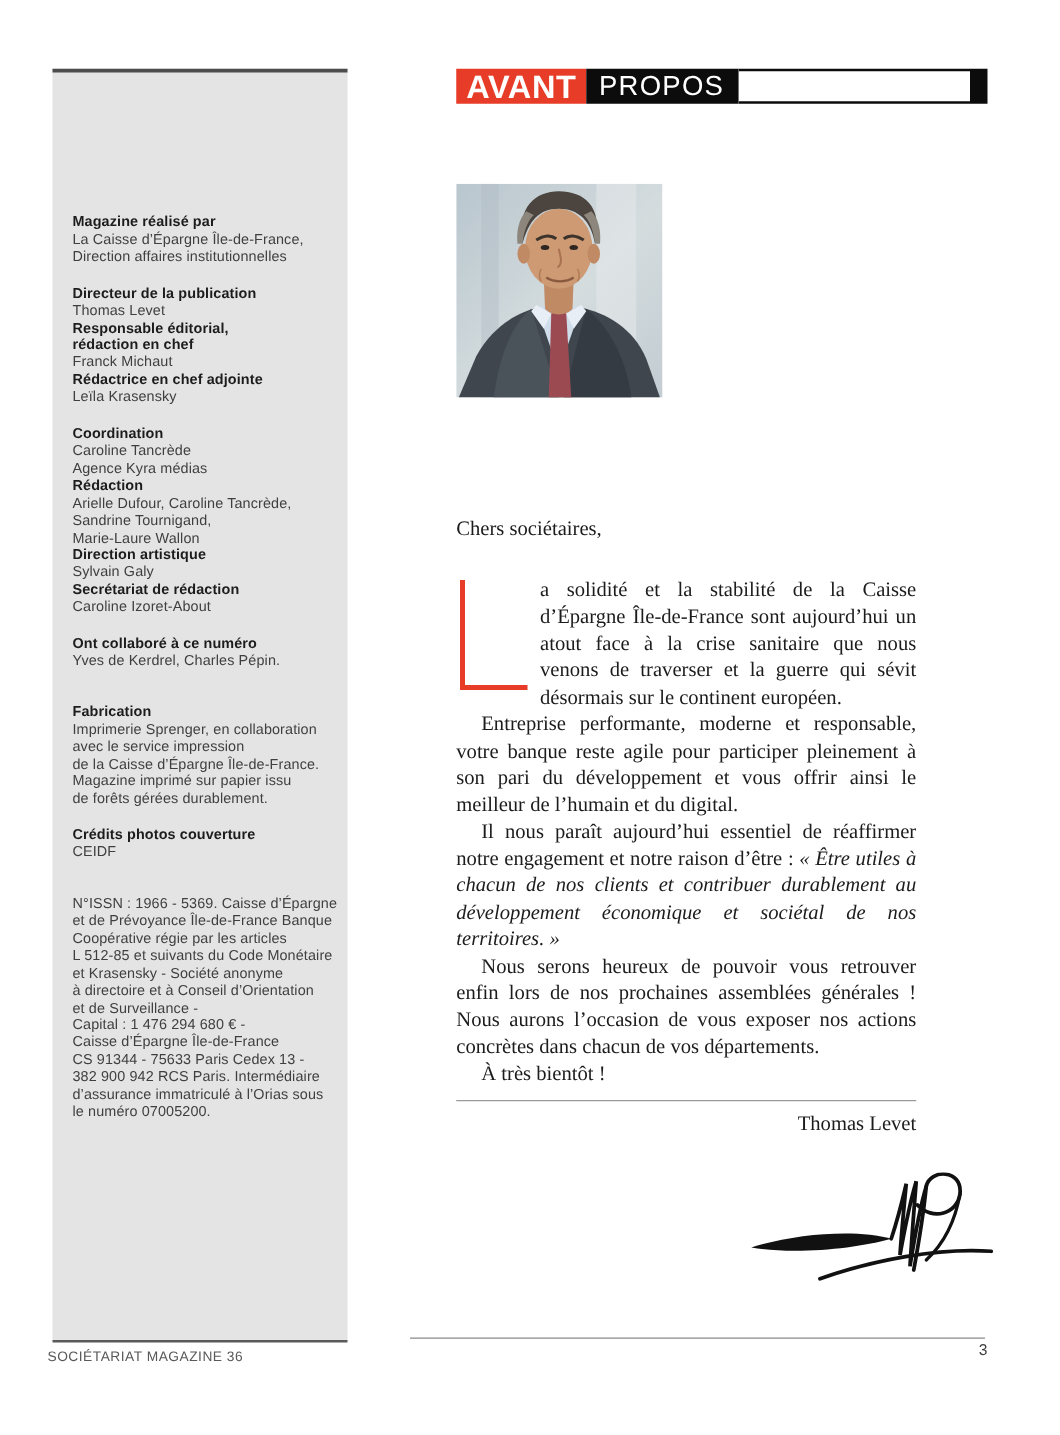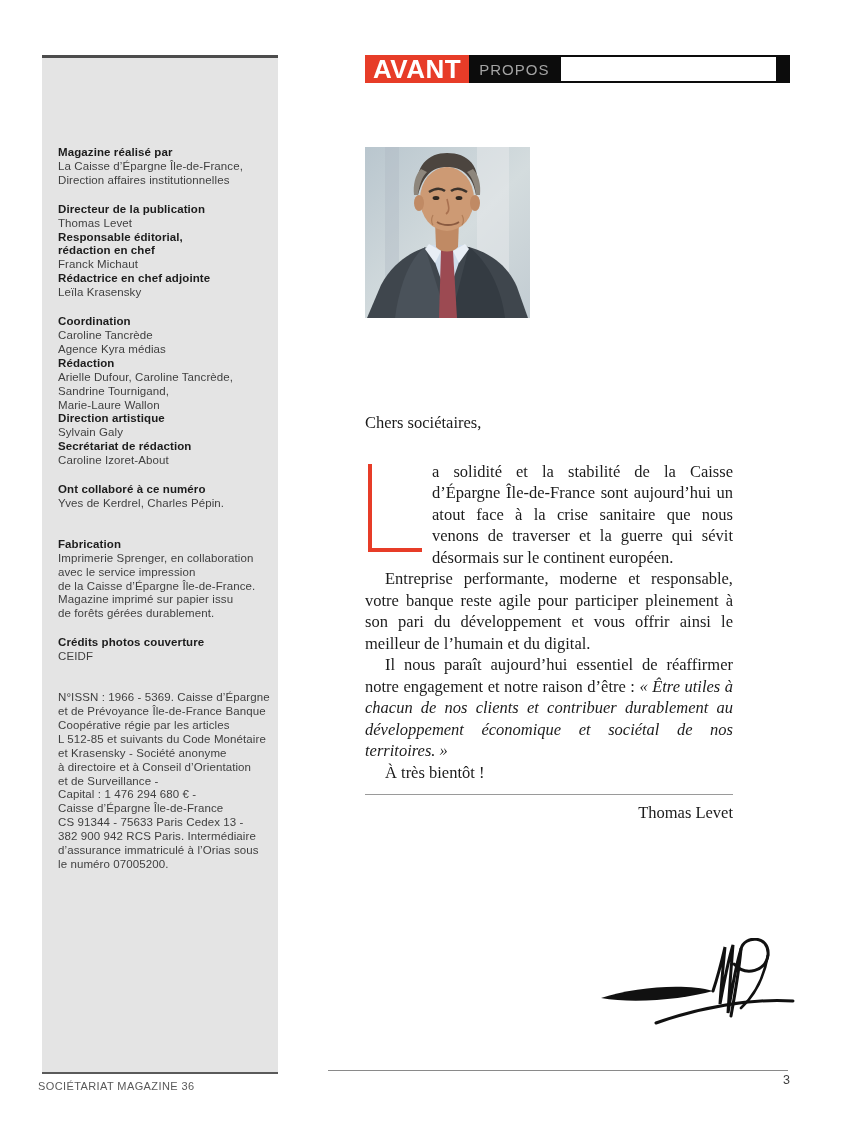--- a/index.html
+++ b/index.html
@@ -2,31 +2,31 @@
 <html><head>
 <meta charset="utf-8">
 <style>
   html,body{margin:0;padding:0;background:#fff;}
   .page{position:relative;width:848px;height:1148px;background:#ffffff;overflow:hidden;
         font-family:"Liberation Sans",sans-serif;}
 
   
   .sidebar{position:absolute;left:42px;top:55px;width:236px;height:1017px;
            background:#e4e4e4;border-top:3px solid #4c4c4c;box-sizing:border-box;
-           padding:88px 10px 0 16px;color:#3f3f3f;}
+           padding:114px 10px 0 16px;color:#3f3f3f;}
   .sb-group{margin-bottom:15px;}
   .sb-group.gap-lg{margin-top:27px;}
   .sb-line{font-size:11.5px;line-height:13.9px;letter-spacing:0.1px;white-space:nowrap;}
   .sb-line.b{font-weight:bold;color:#1c1c1c;}
 
   
   .banner{position:absolute;left:365px;top:55px;width:425px;height:28px;display:flex;}
   .tag-red{background:#e73c28;color:#fff;font-weight:bold;font-size:26px;
            display:flex;align-items:center;padding:0 8px;letter-spacing:0.5px;}
-  .tag-black{background:#0c0c0c;color:#a3a3a3;font-size:15px;display:flex;align-items:center;
+  .tag-black{background:#0c0c0c;color:#ffffff;font-size:22px;display:flex;align-items:center;
            padding:0 12px 0 10px;letter-spacing:1px;}
   .banner-bar{flex:1;box-sizing:border-box;background:#fff;
            border-top:2.5px solid #0c0c0c;border-bottom:2.5px solid #0c0c0c;}
   .banner-cap{width:14px;background:#0c0c0c;}
 
   
   .portrait{position:absolute;left:365px;top:147px;width:165px;height:171px;margin:0;}
   .portrait svg{display:block;width:100%;height:100%;}
 
   
@@ -167,20 +167,21 @@
   <main class="bodycol">
     <p class="salutation">Chers sociétaires,</p>
     <div class="para">
       <span class="dropcap"></span>
       <span>a solidité et la stabilité de la Caisse d’Épargne Île-de-France sont aujourd’hui un atout face à la crise sanitaire que nous venons de traverser et la guerre qui sévit désormais sur le continent européen.</span>
     </div>
     <p class="para para-indent">Entreprise performante, moderne et responsable, votre banque reste agile pour participer pleinement à son pari du développement et vous offrir ainsi le meilleur de l’humain et du digital.</p>
     <p class="para para-indent">
       <span>Il nous paraît aujourd’hui essentiel de réaffirmer notre engagement et notre raison d’être : </span><em class="quote-italic">« Être utiles à chacun de nos clients et contribuer durablement au développement économique et sociétal de nos territoires. »</em>
     </p>
+    <p class="para para-indent">Nous serons heureux de pouvoir vous retrouver enfin lors de nos prochaines assemblées générales ! Nous aurons l’occasion de vous exposer nos actions concrètes dans chacun de vos départements.</p>
     <p class="para para-indent">À très bientôt !</p>
     <hr class="rule">
     <div class="byline">Thomas Levet</div>
   </main>
 
   <svg class="signature" viewBox="0 0 205 95">
     <path d="M8 60 C42 49 92 45 120 53 C92 61 42 66 8 60 Z" fill="#111"></path>
     <path d="M120 53 C125 38 129 22 132 9 C130 30 128 50 127 66 C131 44 136 20 140 7 C138 32 136 58 135 75 C139 50 144 24 148 11 C151 -3 177 -3 175 17 C173 33 153 39 141 26" fill="none" stroke="#111" stroke-width="3" stroke-linecap="round"></path>
     <path d="M148 11 C146 32 142 56 138 78" fill="none" stroke="#111" stroke-width="3" stroke-linecap="round"></path>
     <path d="M63 85 C105 70 158 60 200 63" fill="none" stroke="#111" stroke-width="3" stroke-linecap="round"></path>

